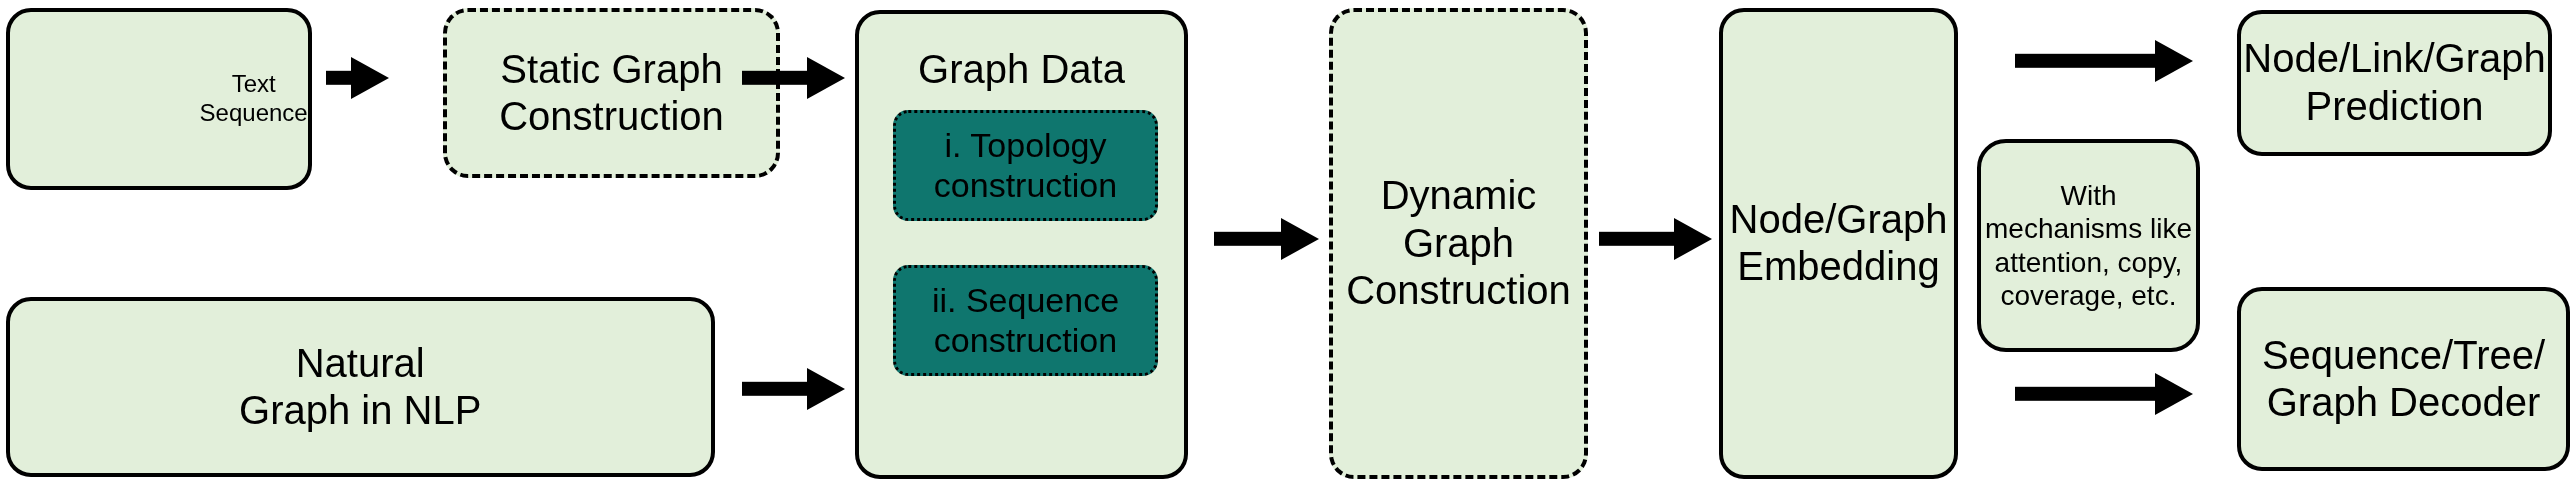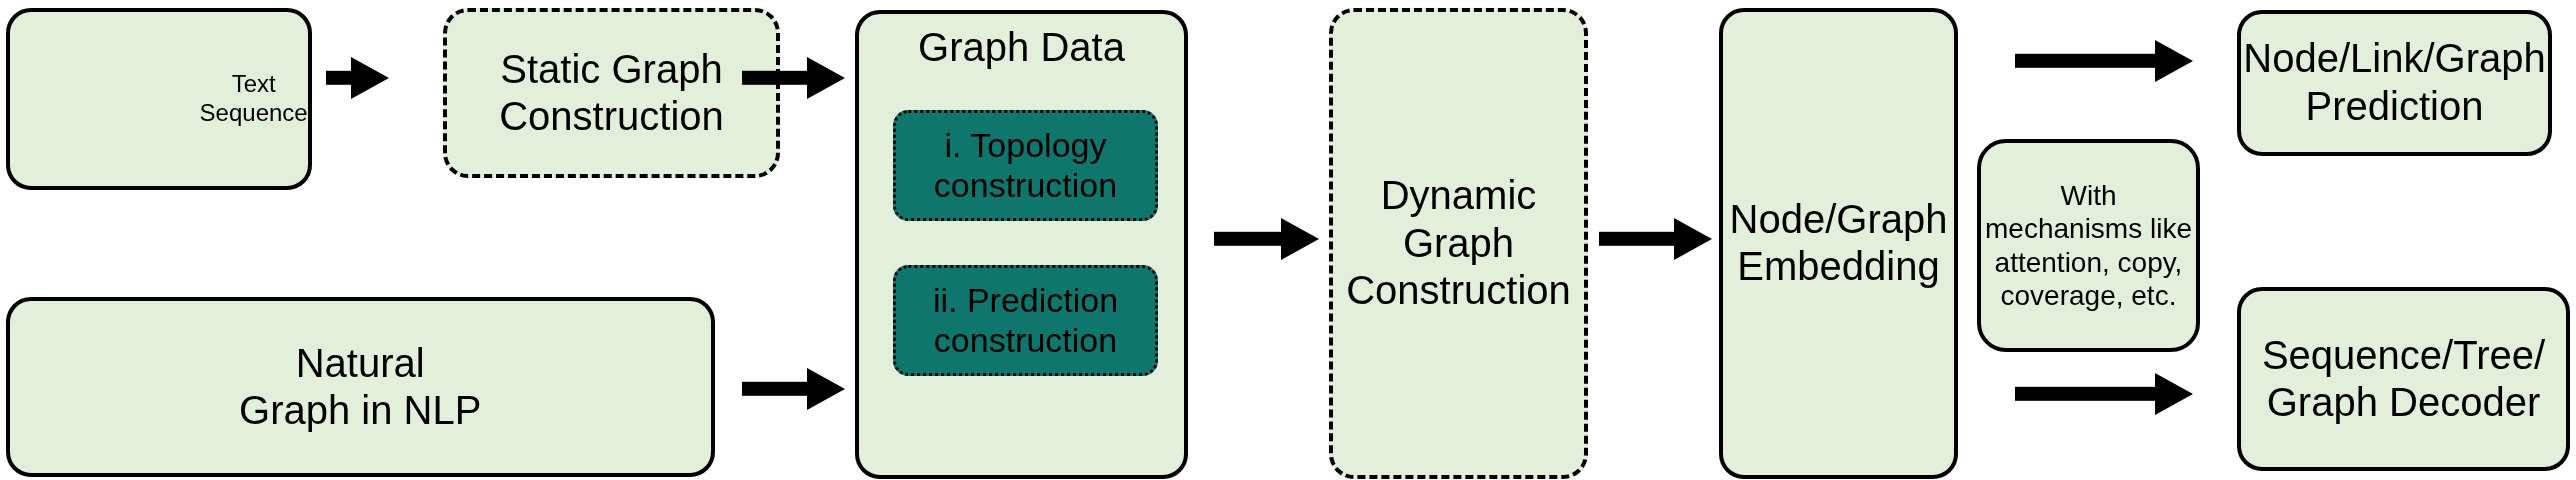--- a/index.html
+++ b/index.html
@@ -43,21 +43,21 @@
   }
   .label {
     white-space: pre-line;
     display: block;
   }
 
   
   #n-text-sequence     { left: 5.7px;    top: 7.7px;   width: 306px; height: 182px; font-size: 24px; justify-content: flex-end; }
   #n-static-graph      { left: 395px;  top: 7.7px;   width: 337px; height: 170px; font-size: 40px; margin-left: 48px; }
   #n-graph-data        { left: 855px;  top: 9.6px;  width: 333px; height: 469px; font-size: 40px;
-                          display: block; padding-top: 11px; }
+                          display: block; padding-top: 33px; }
   #n-dynamic-graph     { left: 1329px; top: 7.7px;   width: 259px; height: 471px; font-size: 40px; }
   #n-node-embedding    { left: 1719px; top: 7.7px;   width: 239px; height: 471px; font-size: 40px; }
   #n-mechanisms        { left: 1977px; top: 139px; width: 223px; height: 213px; font-size: 28px;
                           border-radius: 29px; }
   #n-prediction        { left: 2237px; top: 9.6px;  width: 315px; height: 146px; font-size: 40px; }
   #n-decoder           { left: 2237px; top: 287px; width: 333px; height: 184px; font-size: 40px; }
 
   
   #gd-title { font-size: 40px; text-align: center; line-height: 1.1; margin-bottom: 5.7px; }
   #gd-sub-topology  { position: absolute; left: 34px; top: 96px; width: 259px; height: 105px;
@@ -139,21 +139,21 @@
     <div class="head"></div>
   </div>
 
   <div class="node solid" id="n-graph-data">
     <div id="gd-title">Graph Data</div>
     <div class="dotted-inner" id="gd-sub-topology">
       <span class="label">i. Topology
 construction</span>
     </div>
     <div class="dotted-inner" id="gd-sub-embedding">
-      <span class="label">ii. Prediction
+      <span class="label">ii. Sequence
 construction</span>
     </div>
   </div>
 
   <div class="arrow" id="a4">
     <div class="shaft"></div>
     <div class="head"></div>
   </div>
 
   <div class="node dashed" id="n-dynamic-graph">

